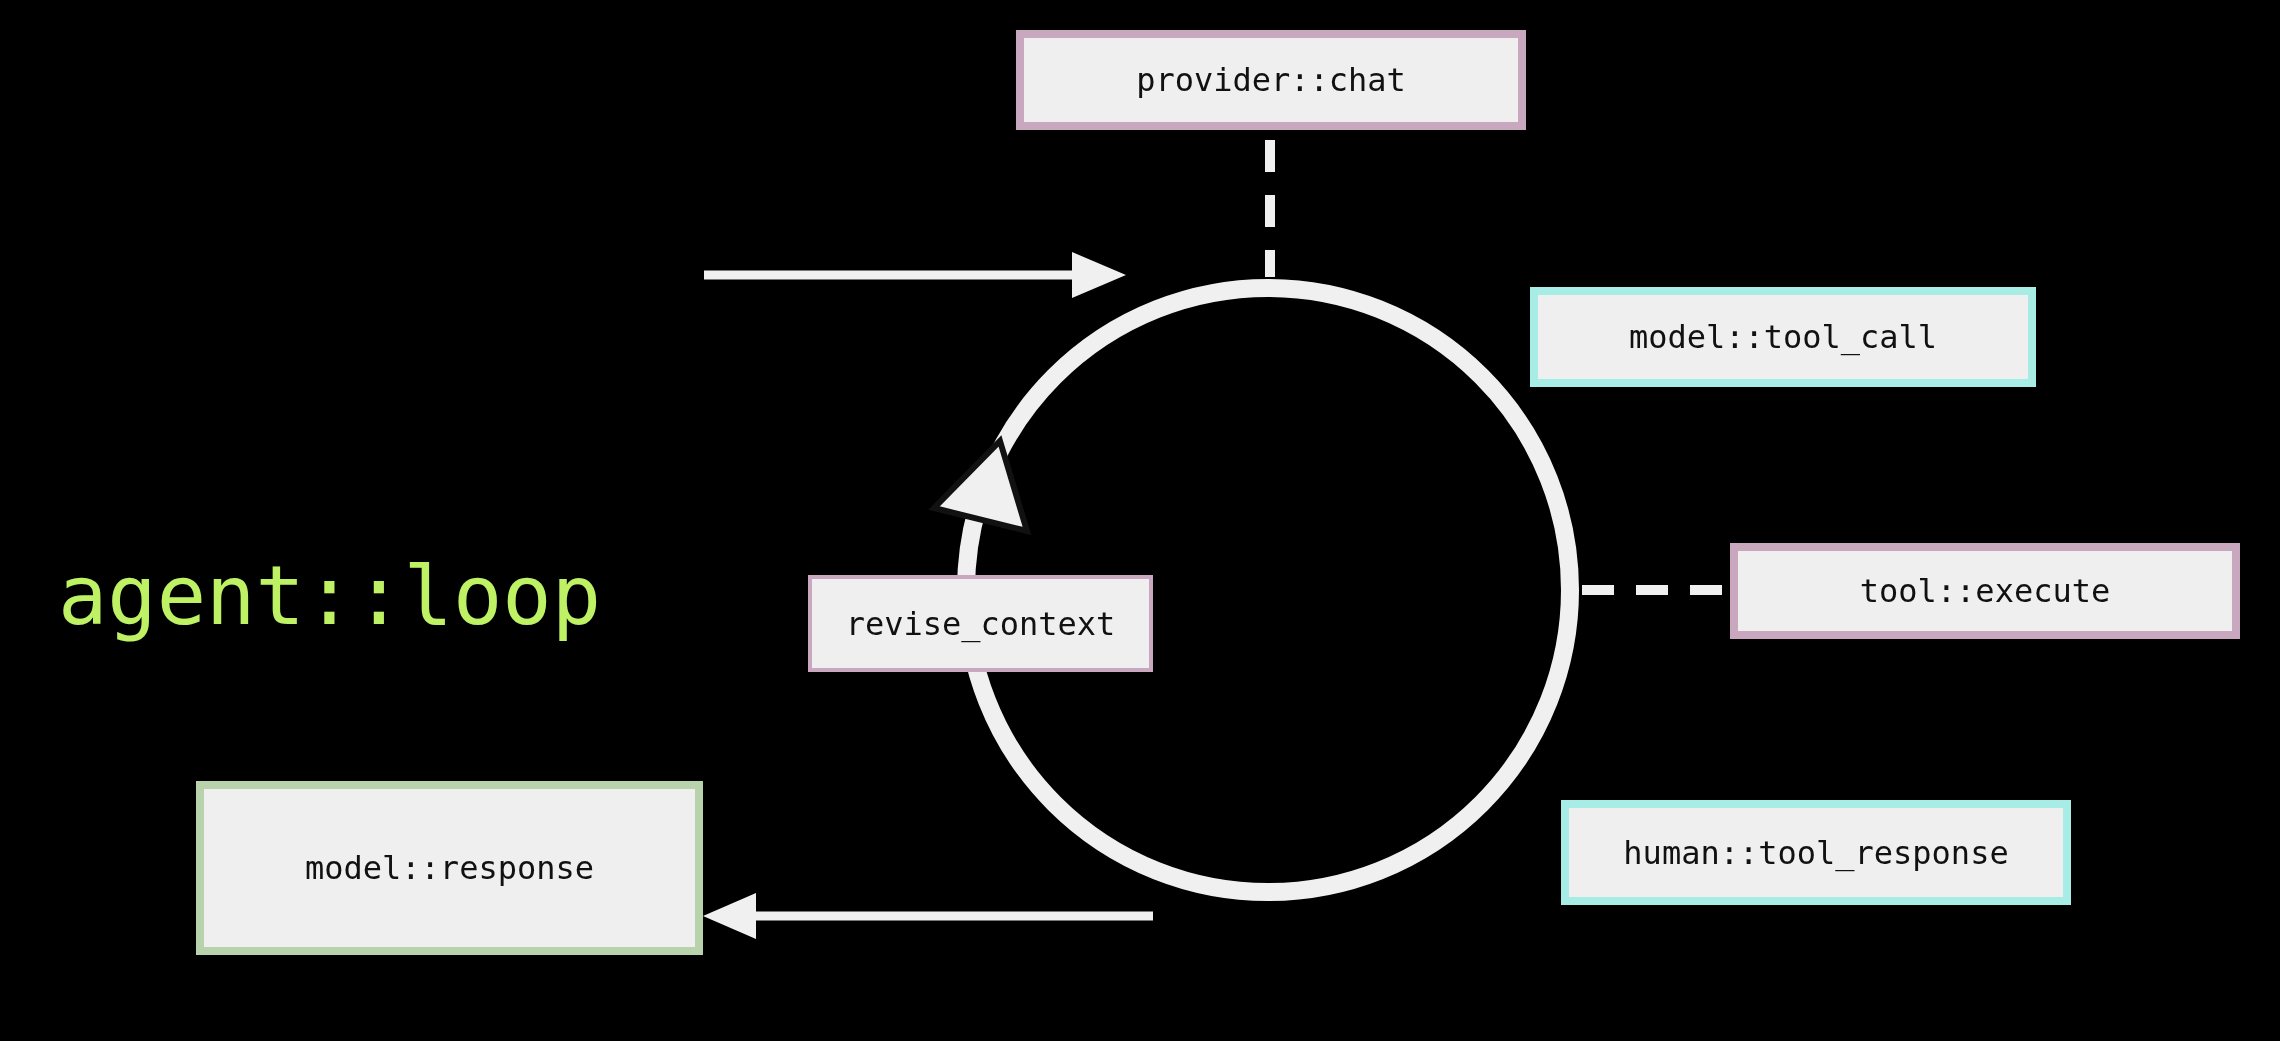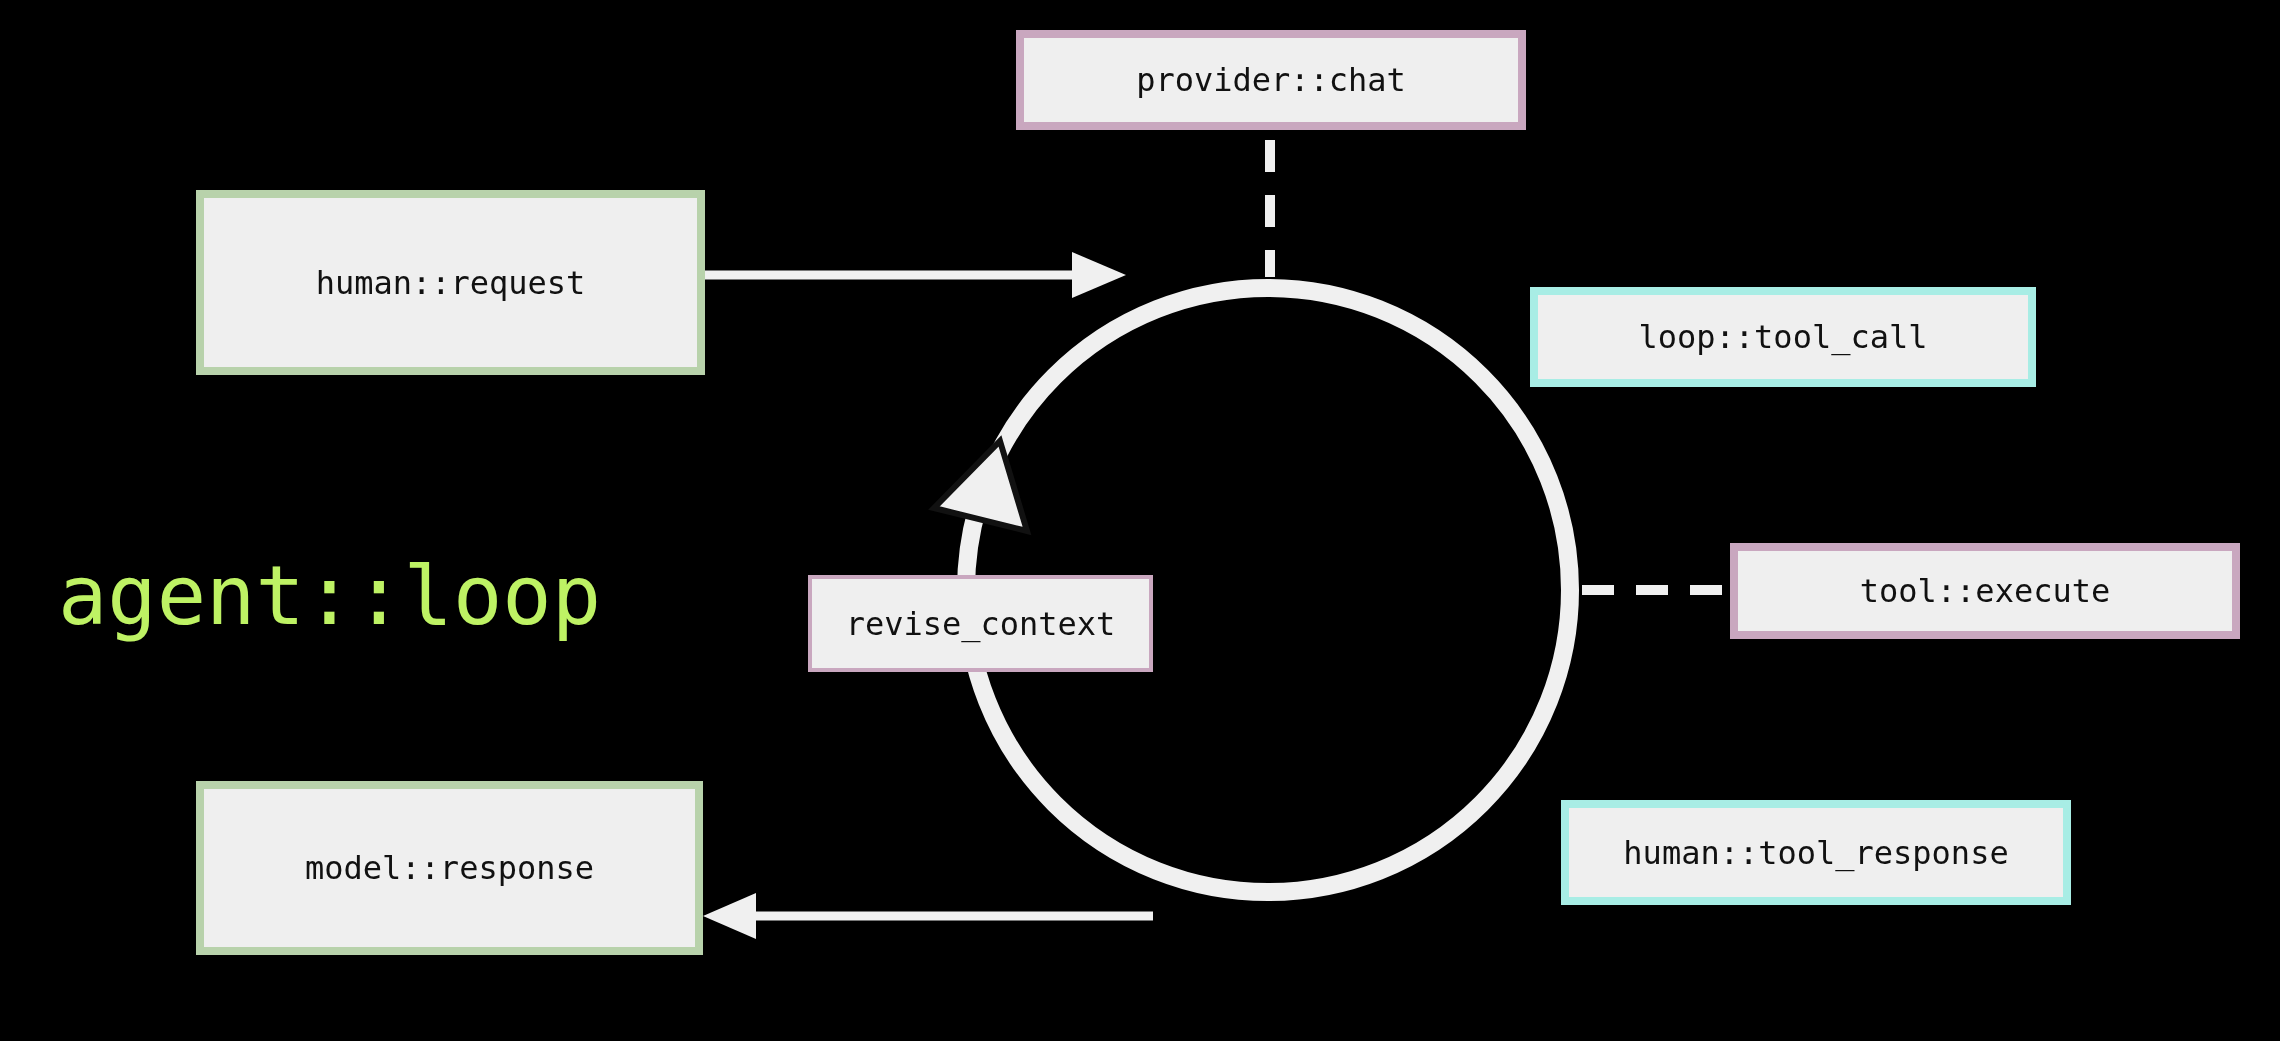--- a/index.html
+++ b/index.html
@@ -70,30 +70,27 @@
 
     <line x1="1582" y1="590" x2="1727" y2="590" stroke-width="10" stroke-dasharray="32 22" stroke="#f0f0f0"></line>
 
     <line x1="704" y1="275" x2="1076" y2="275" stroke-width="9" stroke="#f0f0f0"></line>
     <polygon points="1072,252 1072,298 1126,275" fill="#f0f0f0"></polygon>
 
     <line x1="1153" y1="916" x2="752" y2="916" stroke-width="9" stroke="#f0f0f0"></line>
     <polygon points="756,893 756,939 703,916" fill="#f0f0f0"></polygon>
   </svg>
 
-  <div class="node" id="node-human-request" style="border-color: rgb(184, 210, 171); background-color: rgb(239, 239, 239); color: rgb(17, 17, 17);">
-    <span>human::request</span>
-  </div>
 
   <div class="node" id="node-provider-chat" style="border-color: rgb(201, 167, 191); background-color: rgb(239, 239, 239); color: rgb(17, 17, 17);">
     <span>provider::chat</span>
   </div>
 
   <div class="node" id="node-model-tool-call" style="border-color: rgb(168, 237, 229); background-color: rgb(239, 239, 239); color: rgb(17, 17, 17);">
-    <span>loop::tool_call</span>
+    <span>model::tool_call</span>
   </div>
 
   <div class="node" id="node-tool-execute" style="border-color: rgb(201, 167, 191); background-color: rgb(239, 239, 239); color: rgb(17, 17, 17);">
     <span>tool::execute</span>
   </div>
 
   <div class="node" id="node-human-tool-response" style="border-color: rgb(168, 237, 229); background-color: rgb(239, 239, 239); color: rgb(17, 17, 17);">
     <span>human::tool_response</span>
   </div>
 

